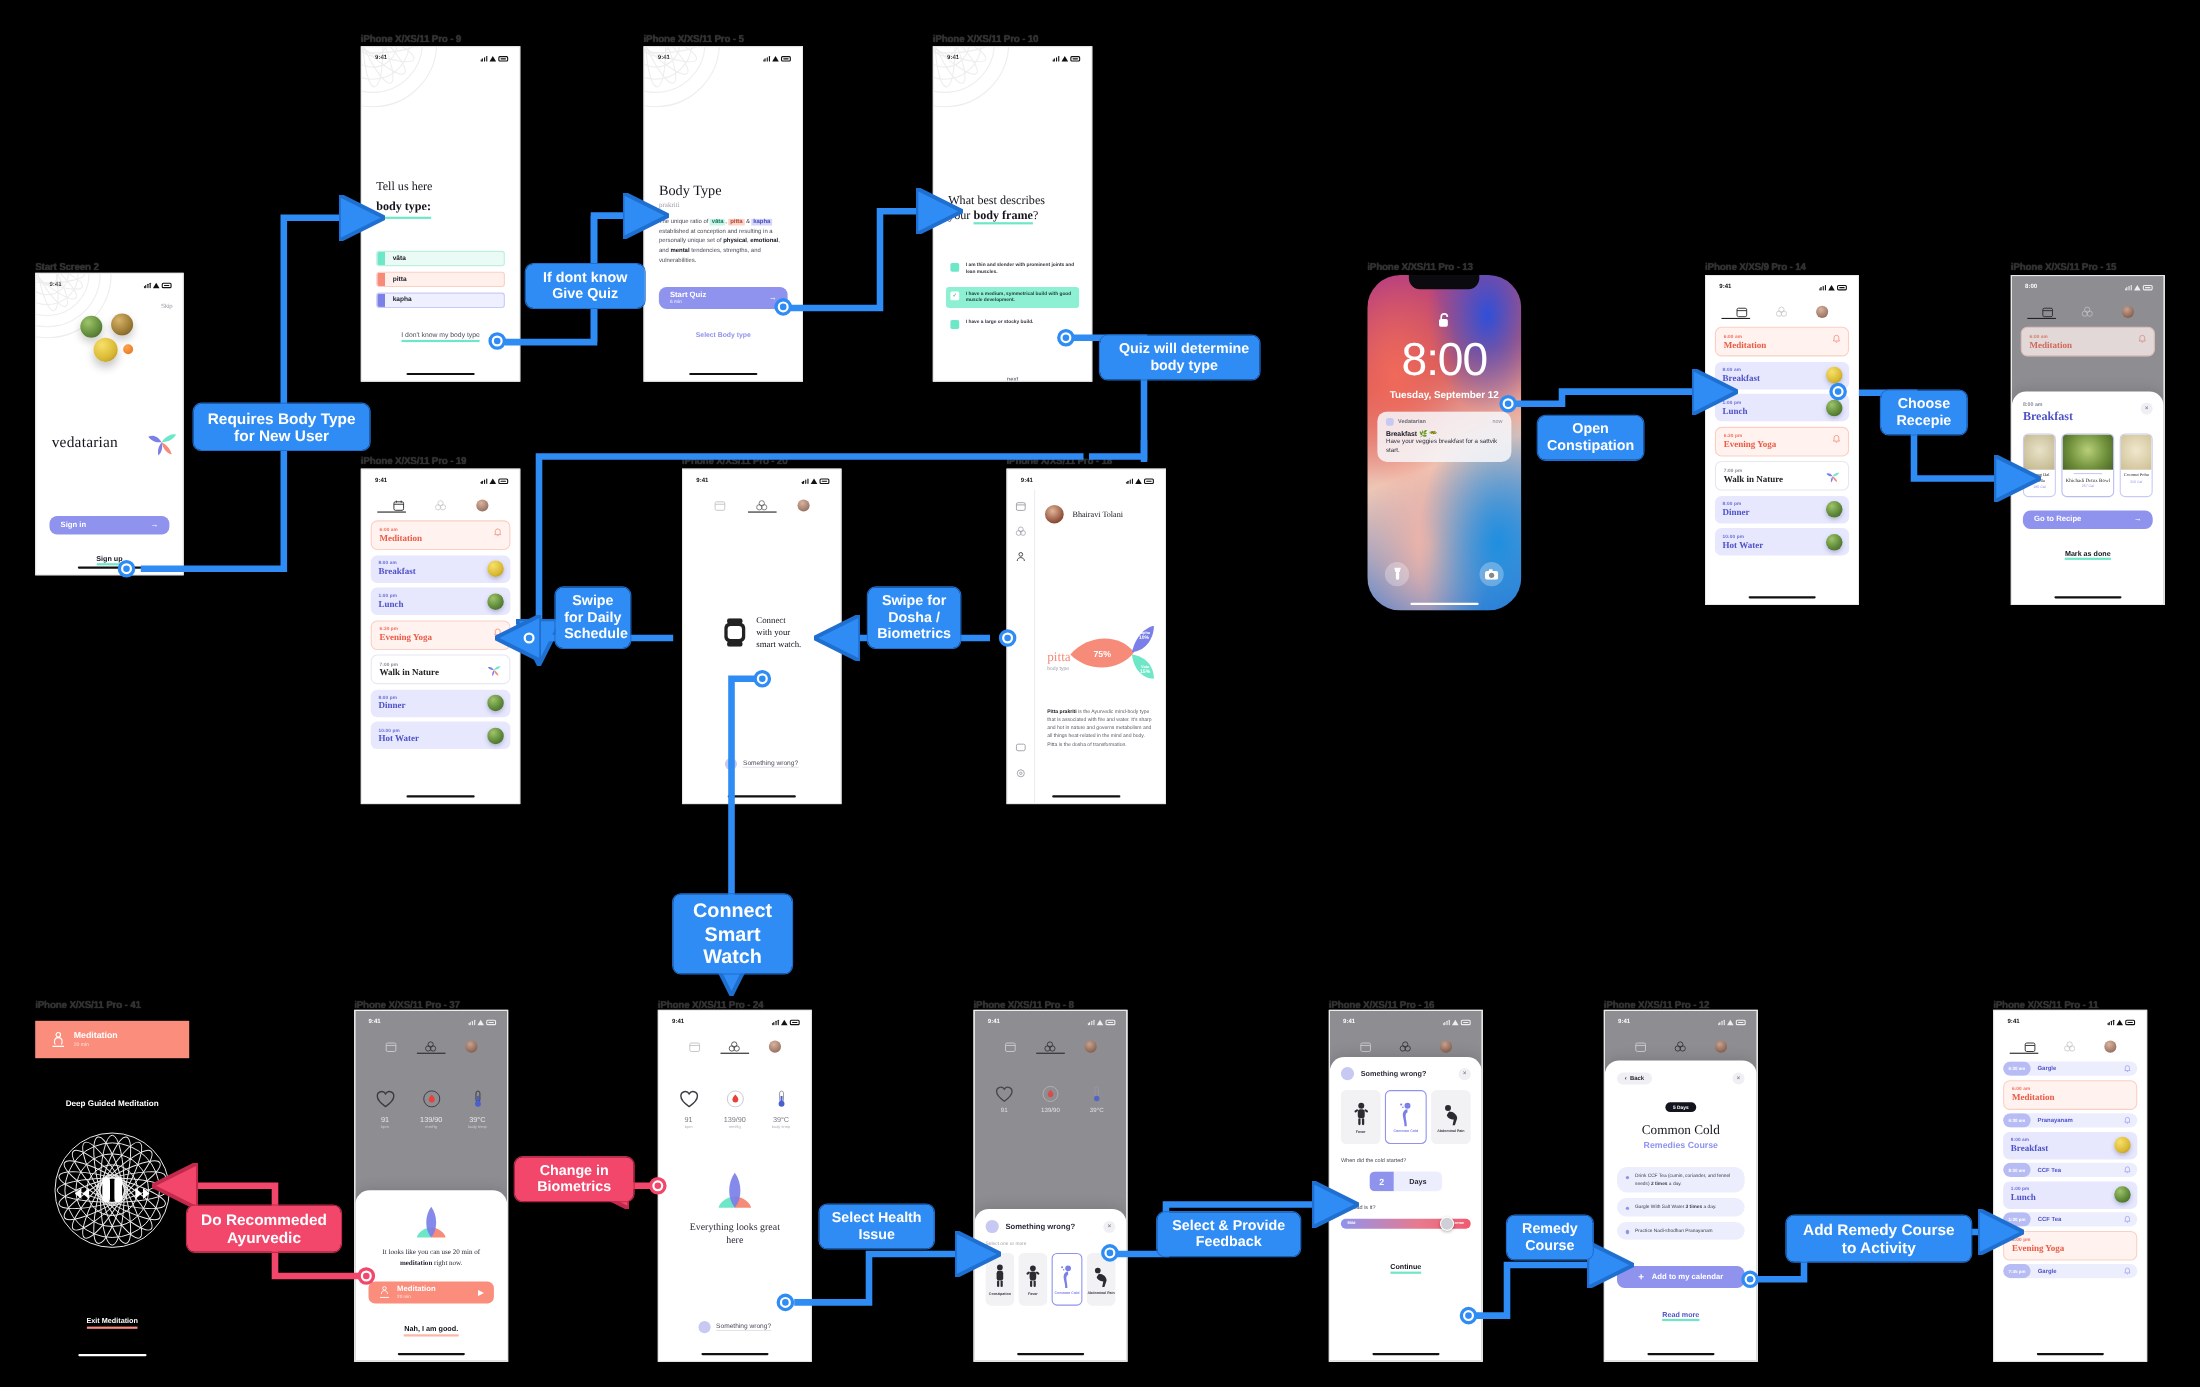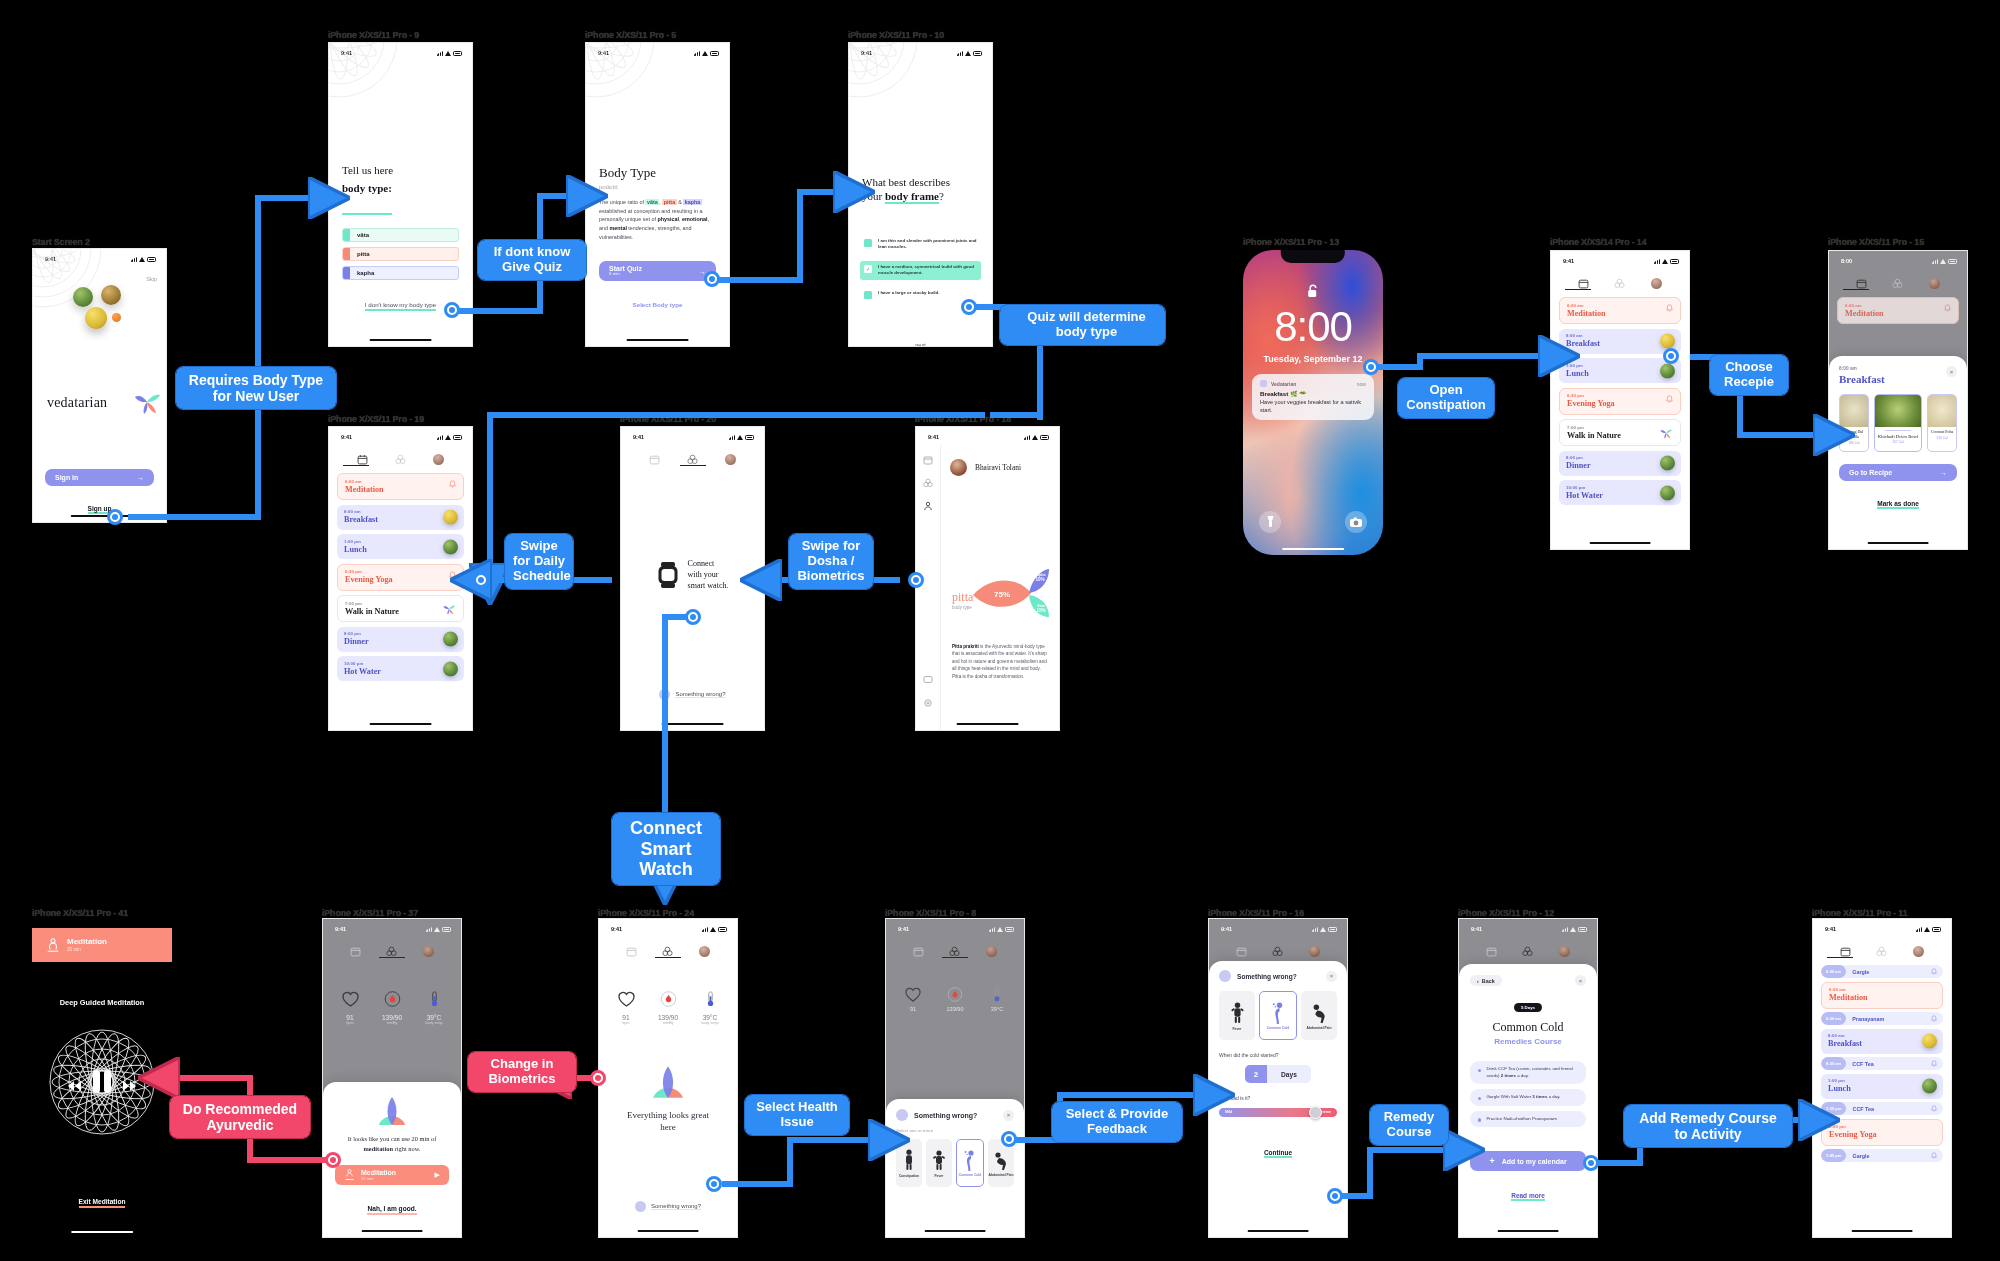--- a/index.html
+++ b/index.html
@@ -281,21 +281,21 @@
         <ellipse cx="26" cy="18" rx="40" ry="9"></ellipse>
           <ellipse cx="26" cy="18" rx="40" ry="9" transform="rotate(22 26 18)"></ellipse>
         <ellipse cx="26" cy="18" rx="40" ry="9" transform="rotate(44 26 18)"></ellipse>
           <ellipse cx="26" cy="18" rx="40" ry="9" transform="rotate(66 26 18)"></ellipse>
         <ellipse cx="26" cy="18" rx="40" ry="9" transform="rotate(88 26 18)"></ellipse>
       </g>
     </svg>
 
     <div style="position:absolute;left:13px;top:121px;">
       <div class="h-serif">Tell us here</div>
-      <div class="h-serif" style="font-weight:700;display:inline-block;border-bottom:2.4px solid #6ee7c8;padding-bottom:17px;">body type:</div>
+      <div class="h-serif" style="font-weight:700;display:inline-block;border-bottom:2.4px solid #6ee7c8;padding-bottom:1px;">body type:</div>
     </div>
 
     <div style="position:absolute;left:13px;right:13px;top:185px;display:flex;flex-direction:column;gap:5px;">
       <div style="display:flex;height:14px;border-radius:3px;overflow:hidden;background:#e9fbf4;border:.8px solid #bdf0e0;">
         <span style="width:7px;background:#6ee7c8;"></span>
         <span style="font-size:6px;font-weight:700;color:#23232e;padding-left:7px;line-height:13px;">vāta</span>
       </div>
       <div style="display:flex;height:14px;border-radius:3px;overflow:hidden;background:#fff0ec;border:.8px solid #fbcfc4;">
         <span style="width:7px;background:#f58b78;"></span>
         <span style="font-size:6px;font-weight:700;color:#23232e;padding-left:7px;line-height:13px;">pitta</span>
@@ -654,21 +654,21 @@
       <svg width="12" height="10" viewBox="0 0 12 10">
           <rect x="0" y="2" width="12" height="8" rx="2" fill="#fff"></rect>
           <circle cx="6" cy="6" r="2.4" fill="#888"></circle>
           <rect x="3.5" y="0.5" width="3.5" height="2" rx=".8" fill="#fff"></rect>
         </svg>
     </div>
     <div class="homebar" style="background:#fff;"></div>
   </div>
   <div class="dot" style="left:1363px;top:359px;"></div>
 
-  <div class="frame-label" style="left:1550px;top:237px;">iPhone X/XS/14 Pro - 14</div>
+  <div class="frame-label" style="left:1550px;top:237px;">iPhone X/XS/9 Pro - 14</div>
   <div class="phone" style="left:1550px;top:250px;width:140px;height:300px;">
     <div class="statusbar">
       <span>9:41</span>
       <span class="sb-icons">
         <span class="sb-bars">
             <i></i>
             <i></i>
             <i></i>
             <i></i>
           </span>
@@ -1388,21 +1388,21 @@
             <path d="M7 1.6a4.4 4.4 0 0 1 4.4 4.4v4l1.2 2H1.4l1.2-2V6A4.4 4.4 0 0 1 7 1.6Z" fill="none" stroke="#7b7fe8" stroke-width="1.1"></path>
             <path d="M5.6 13.4a1.5 1.5 0 0 0 2.8 0" fill="none" stroke="#7b7fe8" stroke-width="1.1"></path>
           </svg>
         </div>
       </div>
     <div class="homebar"></div>
   </div>
 
   <div class="flowlabel blue" style="left:176px;top:367px;width:160px;font-size:14px;">Requires Body Type for New User</div>
   <div class="flowlabel blue" style="left:478px;top:240px;width:108px;font-size:13px;">If dont know Give Quiz</div>
-  <div class="flowlabel blue" style="left:1000px;top:305px;width:165px;font-size:13px;padding-left:16px;">Quiz will determine body type</div>
+  <div class="flowlabel blue" style="left:1000px;top:305px;width:145px;font-size:13px;padding-left:16px;">Quiz will determine body type</div>
   <div class="flowlabel blue" style="left:1398px;top:378px;width:96px;font-size:13px;">Open Constipation</div>
   <div class="flowlabel blue" style="left:1710px;top:355px;width:78px;font-size:13px;">Choose Recepie</div>
   <div class="flowlabel blue" style="left:505px;top:534px;width:68px;font-size:13px;">Swipe for Daily Schedule</div>
   <div class="flowlabel blue" style="left:789px;top:534px;width:84px;font-size:13px;">Swipe for Dosha / Biometrics</div>
   <div class="flowlabel blue" style="left:612px;top:813px;width:108px;font-size:18px;">Connect Smart Watch</div>
   <div class="flowlabel pink" style="left:170px;top:1096px;width:140px;font-size:14px;">Do Recommeded Ayurvedic</div>
   <div class="flowlabel pink" style="left:468px;top:1052px;width:108px;font-size:13px;">Change in Biometrics</div>
   <div class="flowlabel blue" style="left:745px;top:1095px;width:104px;font-size:13px;">Select Health Issue</div>
   <div class="flowlabel blue" style="left:1052px;top:1102px;width:130px;font-size:13px;">Select &amp; Provide Feedback</div>
   <div class="flowlabel blue" style="left:1370px;top:1105px;width:78px;font-size:13px;">Remedy Course</div>

